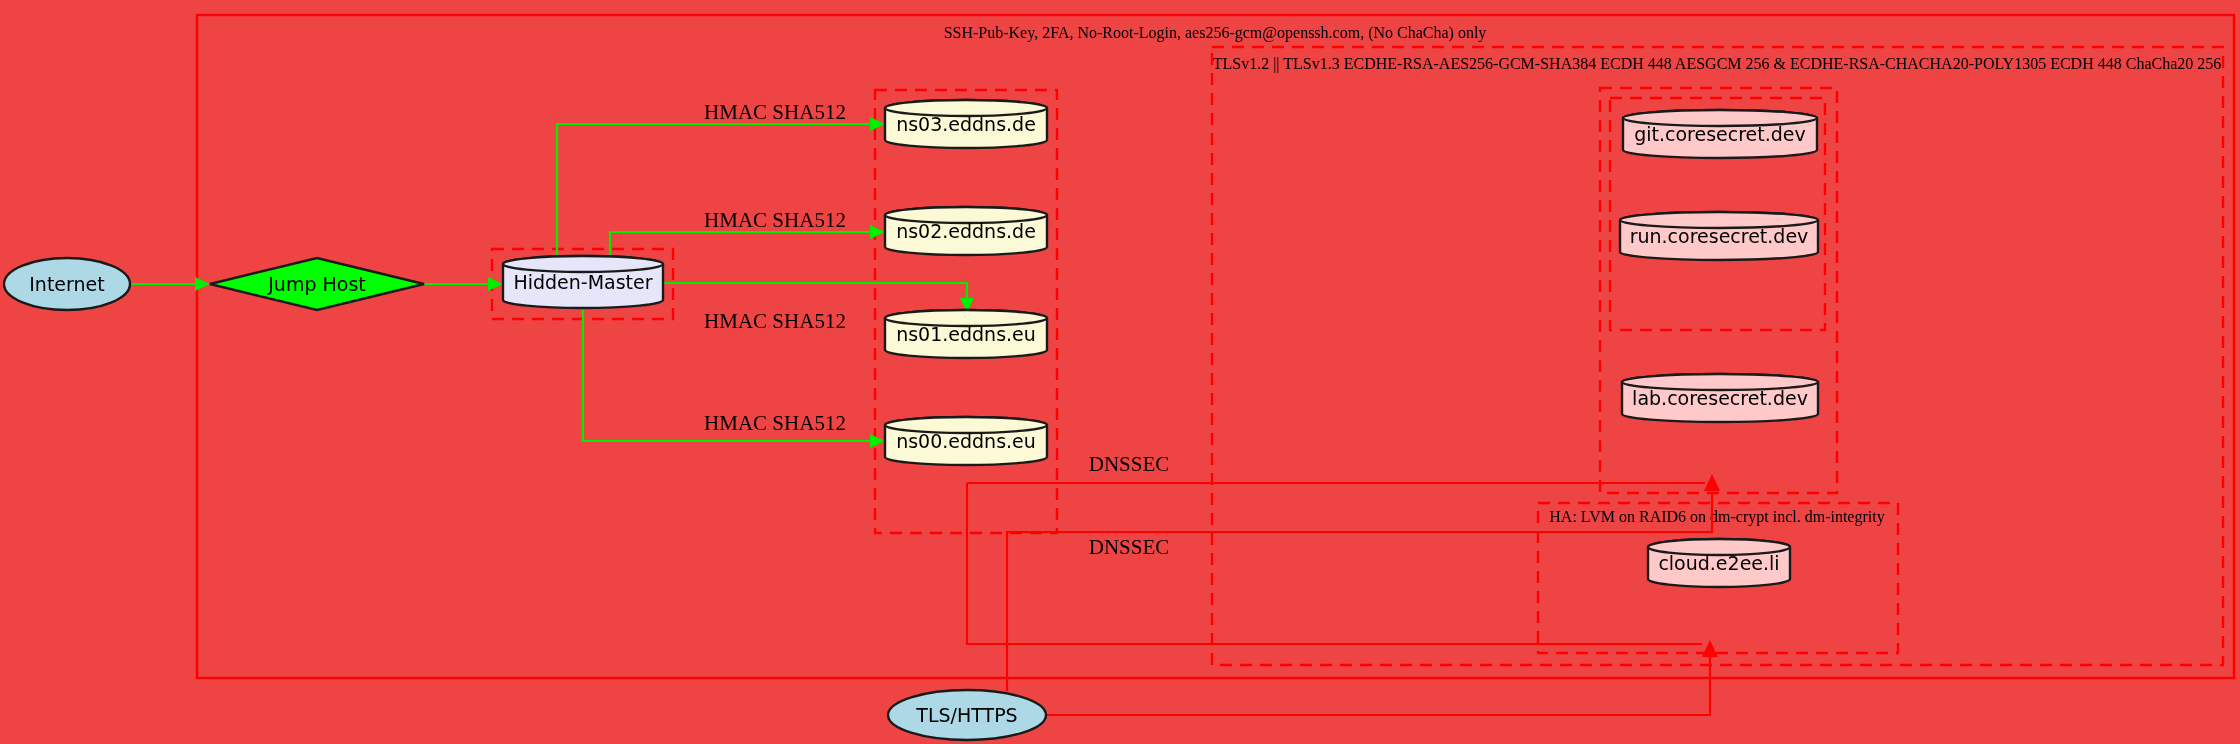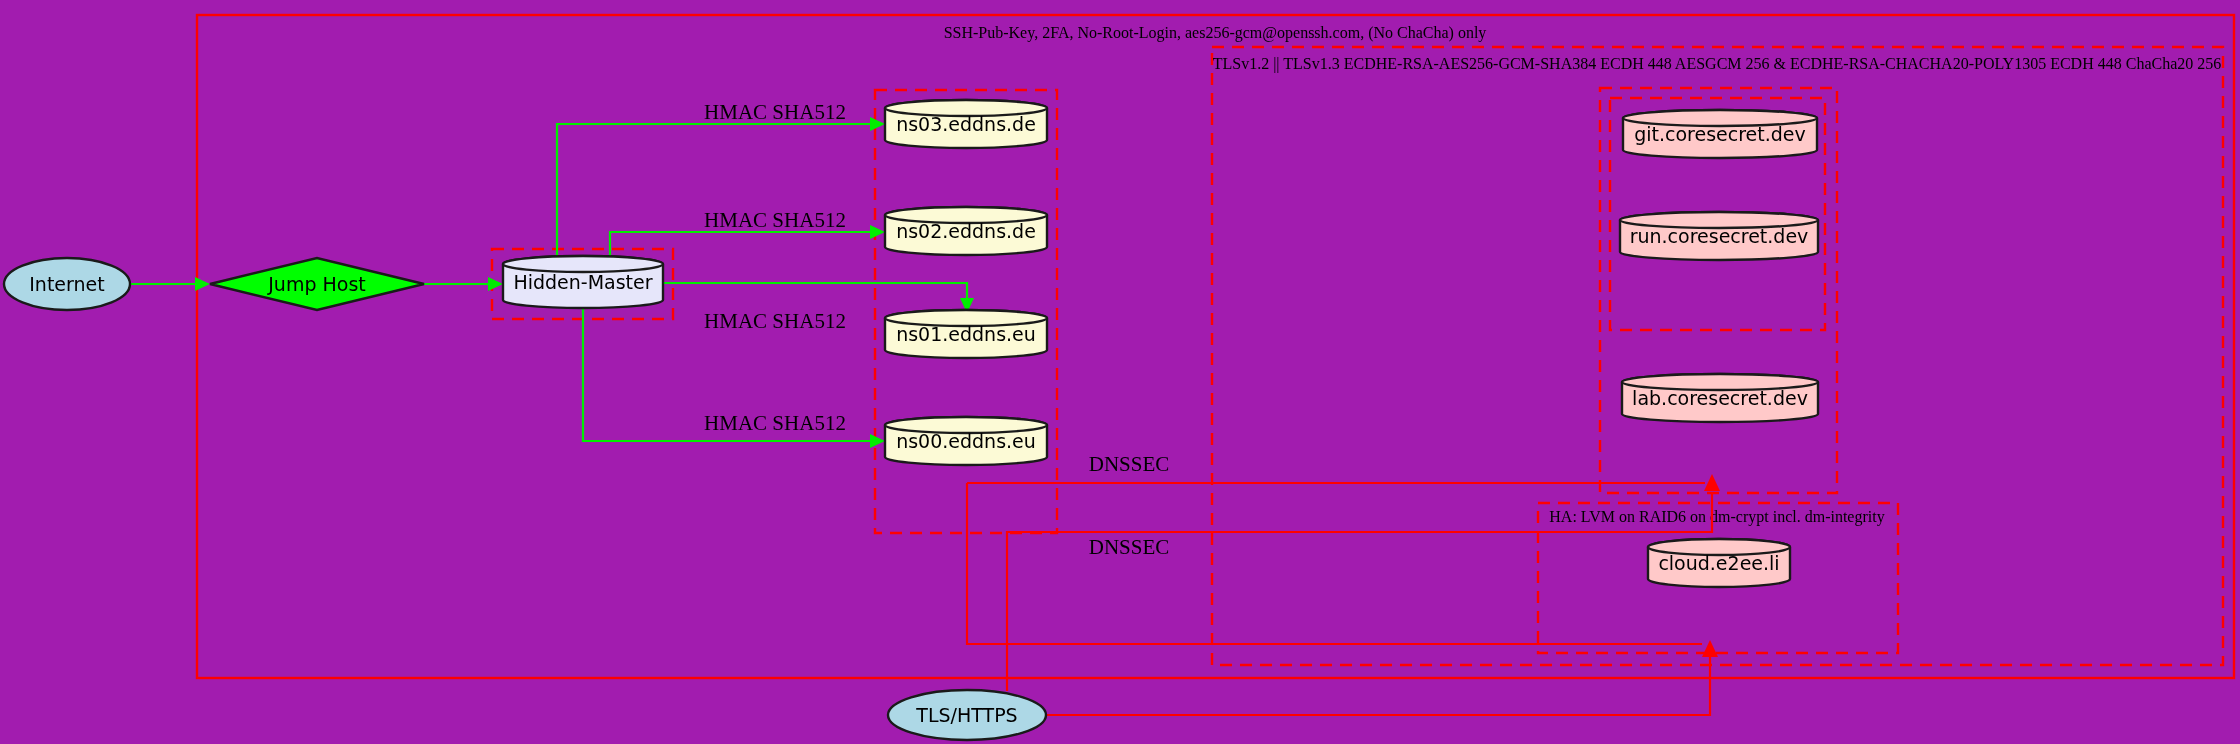--- a/index.html
+++ b/index.html
@@ -1,16 +1,16 @@
 <!DOCTYPE html>
 <html><head>
 <meta charset="utf-8">
 <style>
   html,body{margin:0;padding:0;background:#ffffff;}
-  .stage{position:relative;width:2240px;height:744px;background:#a21caf;overflow:hidden;}
+  .stage{position:relative;width:2240px;height:744px;background:#ef4444;overflow:hidden;}
   svg{display:block;}
   .cluster{fill:none;stroke-width:2.4px;}
   .cluster.dashed{stroke-dasharray:12 8;}
   .node-shape{stroke:#1a1a1a;stroke-width:2.4px;}
   .edge{fill:none;stroke-width:2.2px;}
   .node-label{font-family:"DejaVu Sans","Liberation Sans",sans-serif;font-size:19px;fill:#000;text-anchor:middle;}
   .edge-label{font-family:"Liberation Serif","DejaVu Serif",serif;font-size:21px;fill:#000;text-anchor:middle;}
   .cluster-label{font-family:"Liberation Serif","DejaVu Serif",serif;font-size:16px;fill:#000;text-anchor:middle;}
 </style>
 </head>

